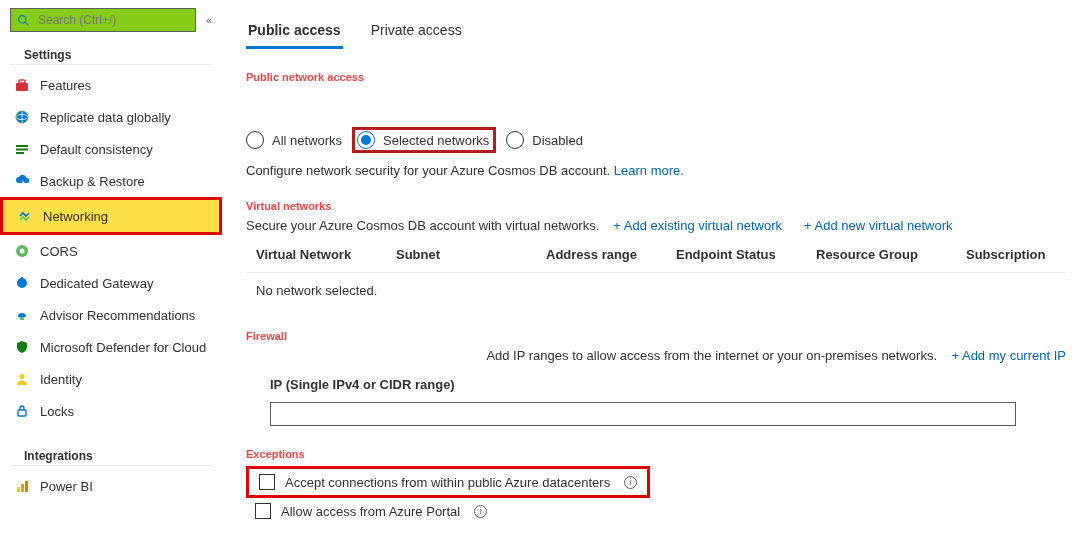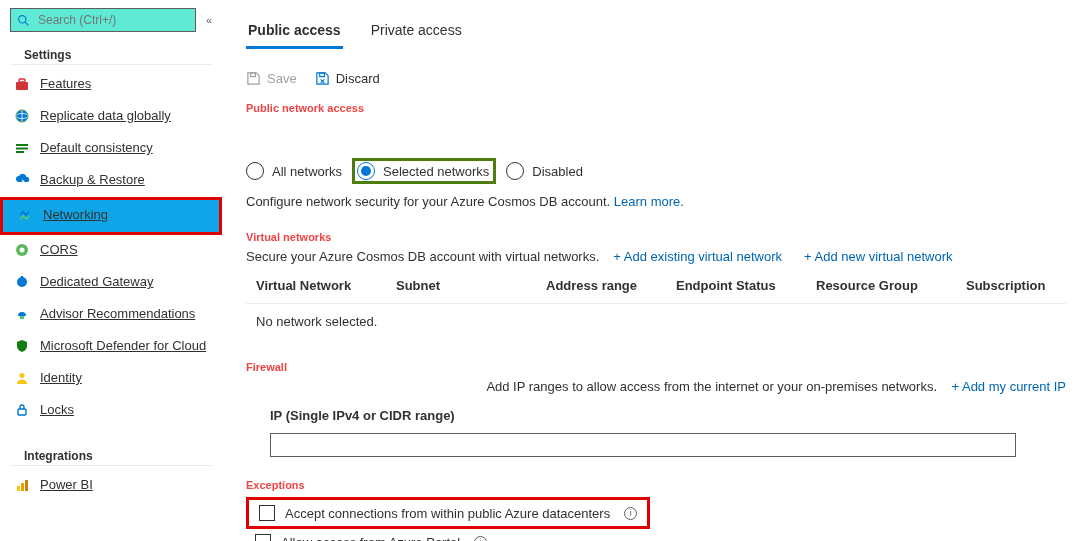--- a/index.html
+++ b/index.html
@@ -16,21 +16,21 @@
       width: 258px;
       padding: 8px 0 0 0;
     }
     .search-row { display:flex; align-items:center; padding: 0 10px 10px 10px; }
     .search-box {
       display: flex; align-items:center;
       border: 1px solid #605e5c;
       height: 24px;
       flex:1;
       padding: 1px 6px;
-      background:#5eead4;
+      background:#84cc16;
     }
     .search-box input {
       border: none; outline:none; font-size:12px; width:100%;
       color:#605e5c;
       background:transparent;
     }
     .collapse-chevron {
       margin-left: 10px;
       color:#605e5c;
       font-size: 11px;
@@ -39,29 +39,28 @@
     .section-header {
       font-weight: 600;
       font-size: 12px;
       padding: 6px 14px 2px 14px;
       border-bottom: 1px solid #edebe9;
       margin: 0 10px;
       color:#323130;
     }
     .menu { margin-top:4px; }
     .menu-item {
-      display:flex; 
+      display:flex; align-items:center;
       padding: 7px 14px 7px 14px;
       cursor:pointer;
       font-size: 13px;
       color:#323130;
       height: 32px;
-      text-decoration: underline;
-    }
-    .menu-item.selected { background:#0ea5e9; }
+    }
+    .menu-item.selected { background:#fde047; }
     .menu-item .icon {
       width:16px; height:16px; margin-right: 10px;
       display:inline-flex; align-items:center; justify-content:center;
     }
     .highlight-box {
       border: 3px solid #e00000;
       position: relative;
     }
     .main {
       flex:1;
@@ -127,21 +126,21 @@
     }
     .checkbox-row { display:flex; align-items:center; gap:10px; font-size:13px; padding:3px 6px; }
     .cb {
       width:16px; height:16px; border:1px solid #323130; background:#fff; display:inline-block;
     }
     .info-icon {
       width:13px; height:13px; border:1px solid #605e5c; border-radius:50%;
       display:inline-flex; align-items:center; justify-content:center;
       font-size:9px; color:#605e5c; margin-left:4px;
     }
-    .red-box-inline { border:3px solid #4d7c0f; display:inline-flex; align-items:center; padding: 1px 4px 1px 2px;}
+    .red-box-inline { border:3px solid #b91c1c; display:inline-flex; align-items:center; padding: 1px 4px 1px 2px;}
     .red-box-block { border:3px solid #e00000; padding: 2px 4px; display:inline-flex;text-align:center; }
     svg { display:block; }
   </style>
 </head>
 <body>
 
 <div class="container">
 
   <div class="sidebar">
     <div class="search-row">
@@ -280,41 +279,20 @@
       </div>
     </div>
   </div>
 
   <div class="main">
     <div class="tabs">
       <div class="tab active">Public access</div>
       <div class="tab">Private access</div>
     </div>
 
-    <div class="toolbar">
-      <div class="tool-btn disabled">
-        <span>
-            <svg width="15" height="15" viewBox="0 0 16 16">
-              <path d="M2 2h9l3 3v9H2V2z" fill="none" stroke="#a19f9d" stroke-width="1.3"></path>
-              <rect x="5" y="2" width="5" height="4" fill="none" stroke="#a19f9d" stroke-width="1.3"></rect>
-            </svg>
-          </span>
-        <span>Save</span>
-      </div>
-      <div class="tool-btn">
-        <span>
-            <svg width="15" height="15" viewBox="0 0 16 16">
-              <path d="M2 2h9l3 3v9H2V2z" fill="none" stroke="#0078d4" stroke-width="1.3"></path>
-              <rect x="5" y="2" width="5" height="4" fill="none" stroke="#0078d4" stroke-width="1.3"></rect>
-              <path d="M6 9l4 4M10 9l-4 4" stroke="#0078d4" stroke-width="1.3"></path>
-            </svg>
-          </span>
-        <span>Discard</span>
-      </div>
-    </div>
 
     <div class="subsection">
       <div class="section-title">Public network access</div>
       <div class="radio-row">
         <div class="radio-opt">
           <span class="radio-circle"></span>
           <span>All networks</span>
         </div>
         <div class="red-box-inline">
           <div class="radio-opt">

